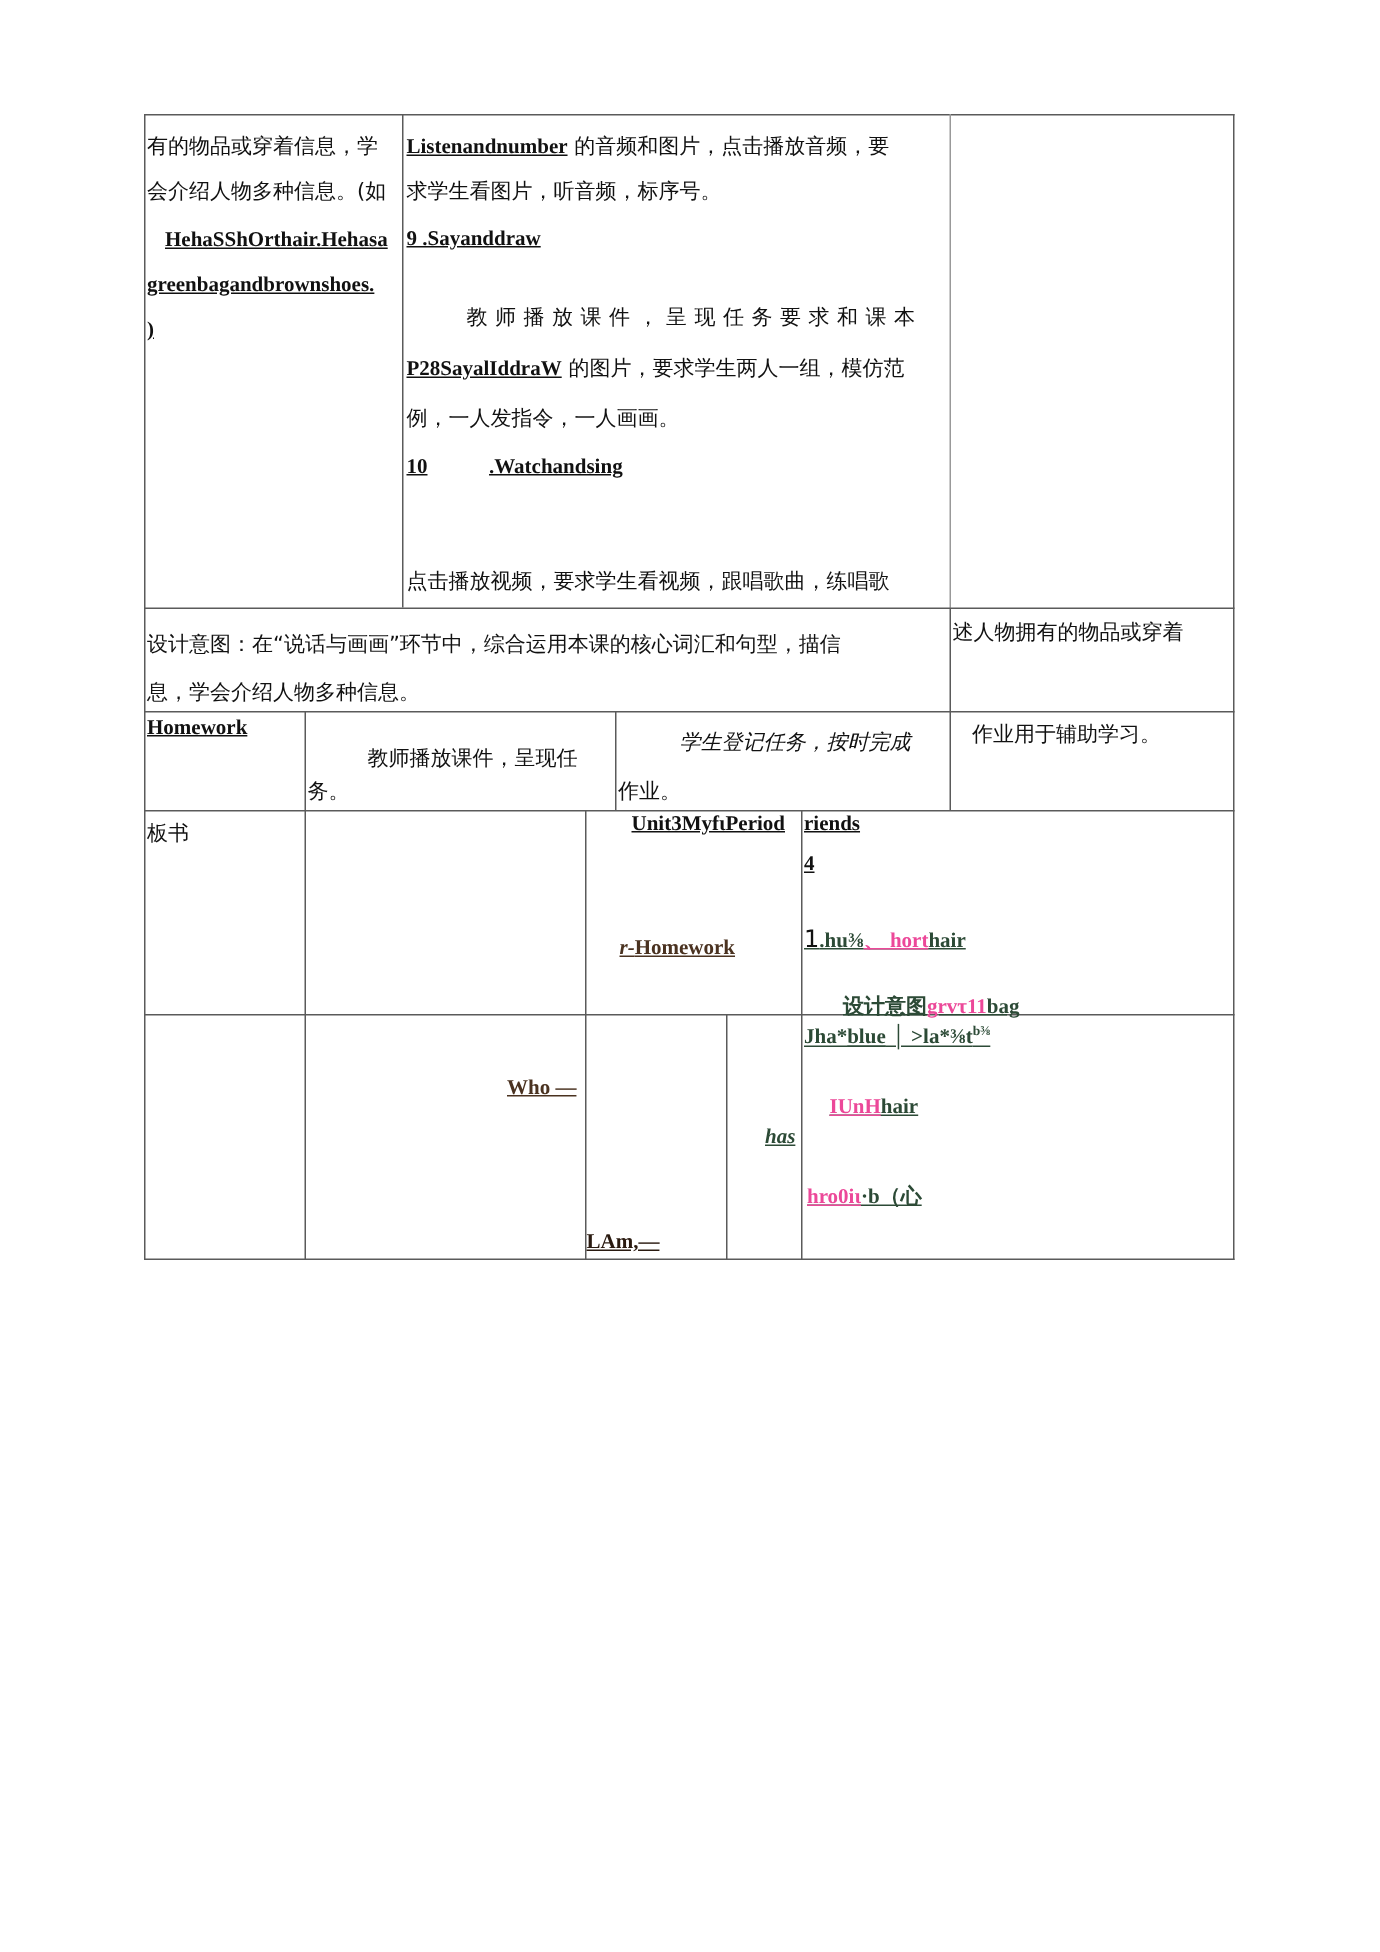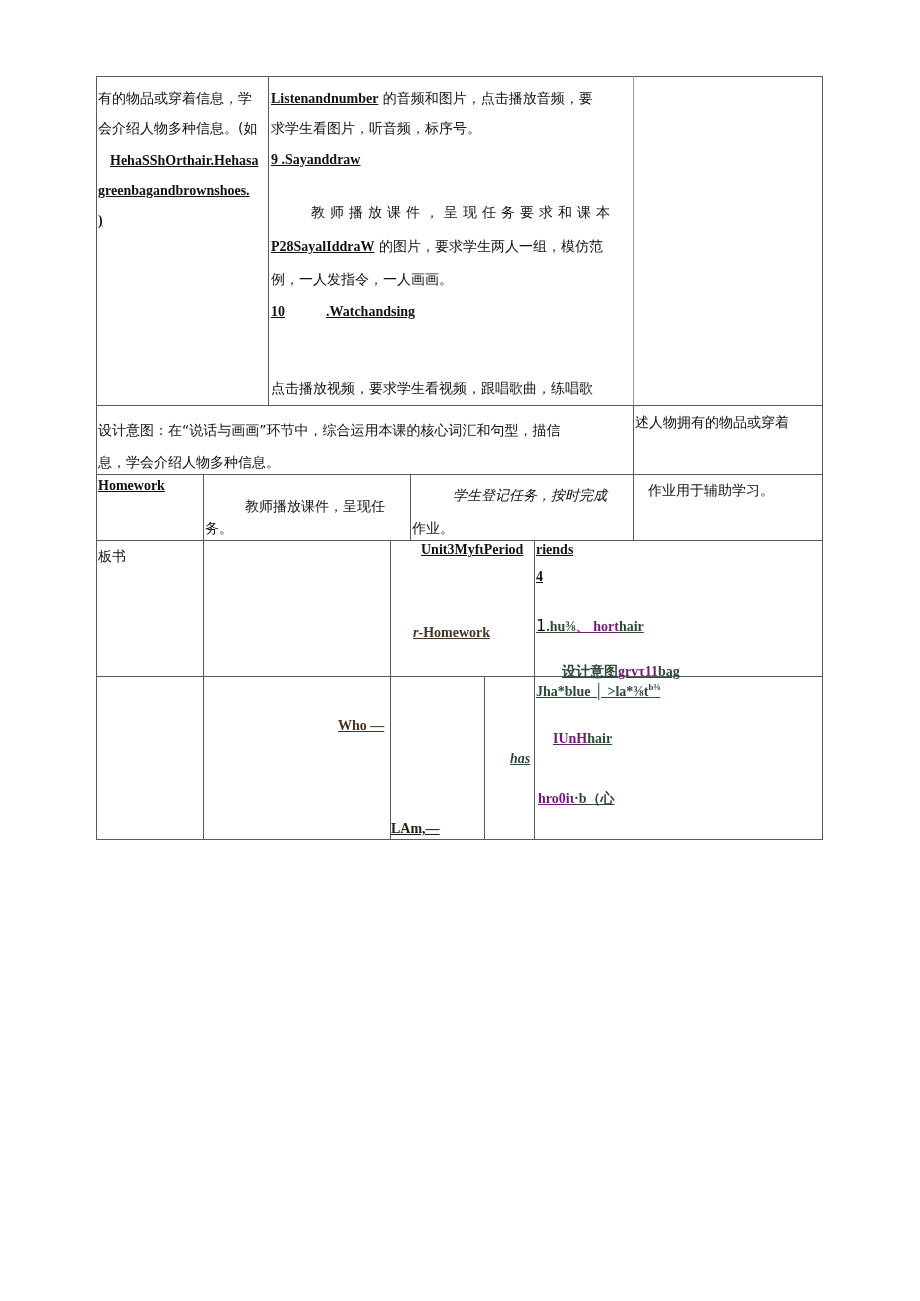--- a/index.html
+++ b/index.html
@@ -5,21 +5,21 @@
   html, body { margin: 0; padding: 0; background: #ffffff; }
   body { width: 920px; height: 1301px; position: relative; overflow: hidden;
          font-family: "DejaVu Sans", "Liberation Sans", sans-serif; color: #111; }
   .pg { position: absolute; left: 0; top: 0; width: 920px; height: 1301px; }
   .b { position: absolute; background: #5a5a5a; }
   .h { height: 1px; }
   .v { width: 1px; }
   .t { position: absolute; font-size: 14px; line-height: 20px; white-space: nowrap; }
   .serif { font-family: "Liberation Serif", "DejaVu Serif", serif; font-weight: bold; text-decoration: underline; }
   .green { color: #2c4a36; }
-  .red { color: #701a75; }
+  .red { color: #ec4899; }
   .brown { color: #4a3220; }
   .ul { text-decoration: underline; }
   .ital { font-style: italic; }
   .cjk { font-family: "DejaVu Sans", sans-serif; font-size: 14px; }
   .sp { letter-spacing: 5px; }
 </style>
 </head>
 <body>
 
 <div class="pg">

